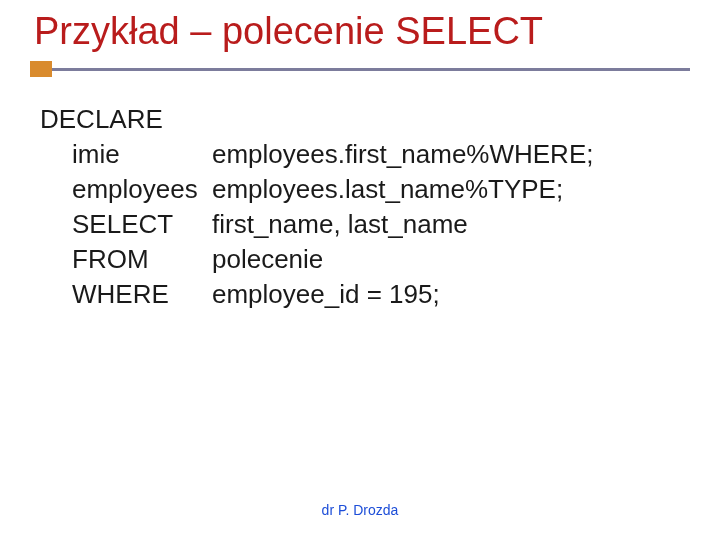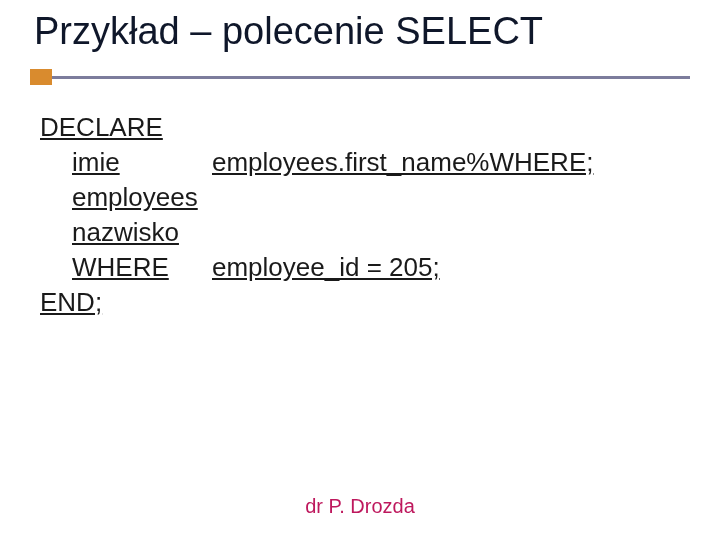--- a/index.html
+++ b/index.html
@@ -15,23 +15,23 @@
     position: relative;
     overflow: hidden;
   }
   .slide {
     width: 100%;
     height: 100%;
     padding: 10px 30px 0 30px;
   }
   .title {
     font-size: 38px;
-    color: #0f172a;
+    color: #b91c1c;
     font-weight: 400;
-    margin-bottom: 16px;
+    margin-bottom: 8px;
     padding-left: 4px;
   }
   .divider-wrap {
     display: flex;
     align-items: center;
     margin-bottom: 25px;
   }
   .accent-box {
     width: 22px;
     height: 16px;
@@ -44,54 +44,53 @@
     background: #7c7c9c;
   }
   .code-block {
     font-size: 26px;
     line-height: 1.35;
     color: #1a1a1a;
     padding-left: 10px;
   }
   .code-line {
     white-space: pre;
-    text-decoration: underline;
   }
   .indent {
     padding-left: 32px;
     display: flex;
   }
   .col1 {
     display: inline-block;
     width: 140px;
   }
   .footer {
     position: absolute;
     bottom: 22px;
     left: 0;
     right: 0;
     text-align: center;
-    font-size: 20px;
-    color: #be185d;
+    font-size: 14px;
+    color: #1d4ed8;
   }
 </style>
 </head>
 <body>
 
 <div class="slide">
   <h1 class="title">Przykład – polecenie SELECT</h1>
 
   <div class="divider-wrap">
     <div class="accent-box"></div>
     <div class="divider-line"></div>
   </div>
 
   <div class="code-block">
     <div class="code-line">DECLARE</div>
     <div class="code-line indent"><span class="col1">imie</span><span>employees.first_name%WHERE;</span></div>
-    <div class="code-line indent"><span class="col1">employees</span></div>
-    <div class="code-line indent"><span>nazwisko</span></div>
-    <div class="code-line indent"><span class="col1">WHERE</span><span>employee_id = 205;</span></div>
-    <div class="code-line">END;</div>
+    <div class="code-line indent"><span class="col1">employees</span><span>employees.last_name%TYPE;</span></div>
+    <div class="code-line indent"><span class="col1">SELECT</span><span>first_name, last_name</span></div>
+    <div class="code-line indent"><span class="col1">FROM</span><span>polecenie</span></div>
+    <div class="code-line indent"><span class="col1">WHERE</span><span>employee_id = 195;</span></div>
   </div>
 
   <div class="footer">dr P. Drozda</div>
 </div>
 
 </body></html>

